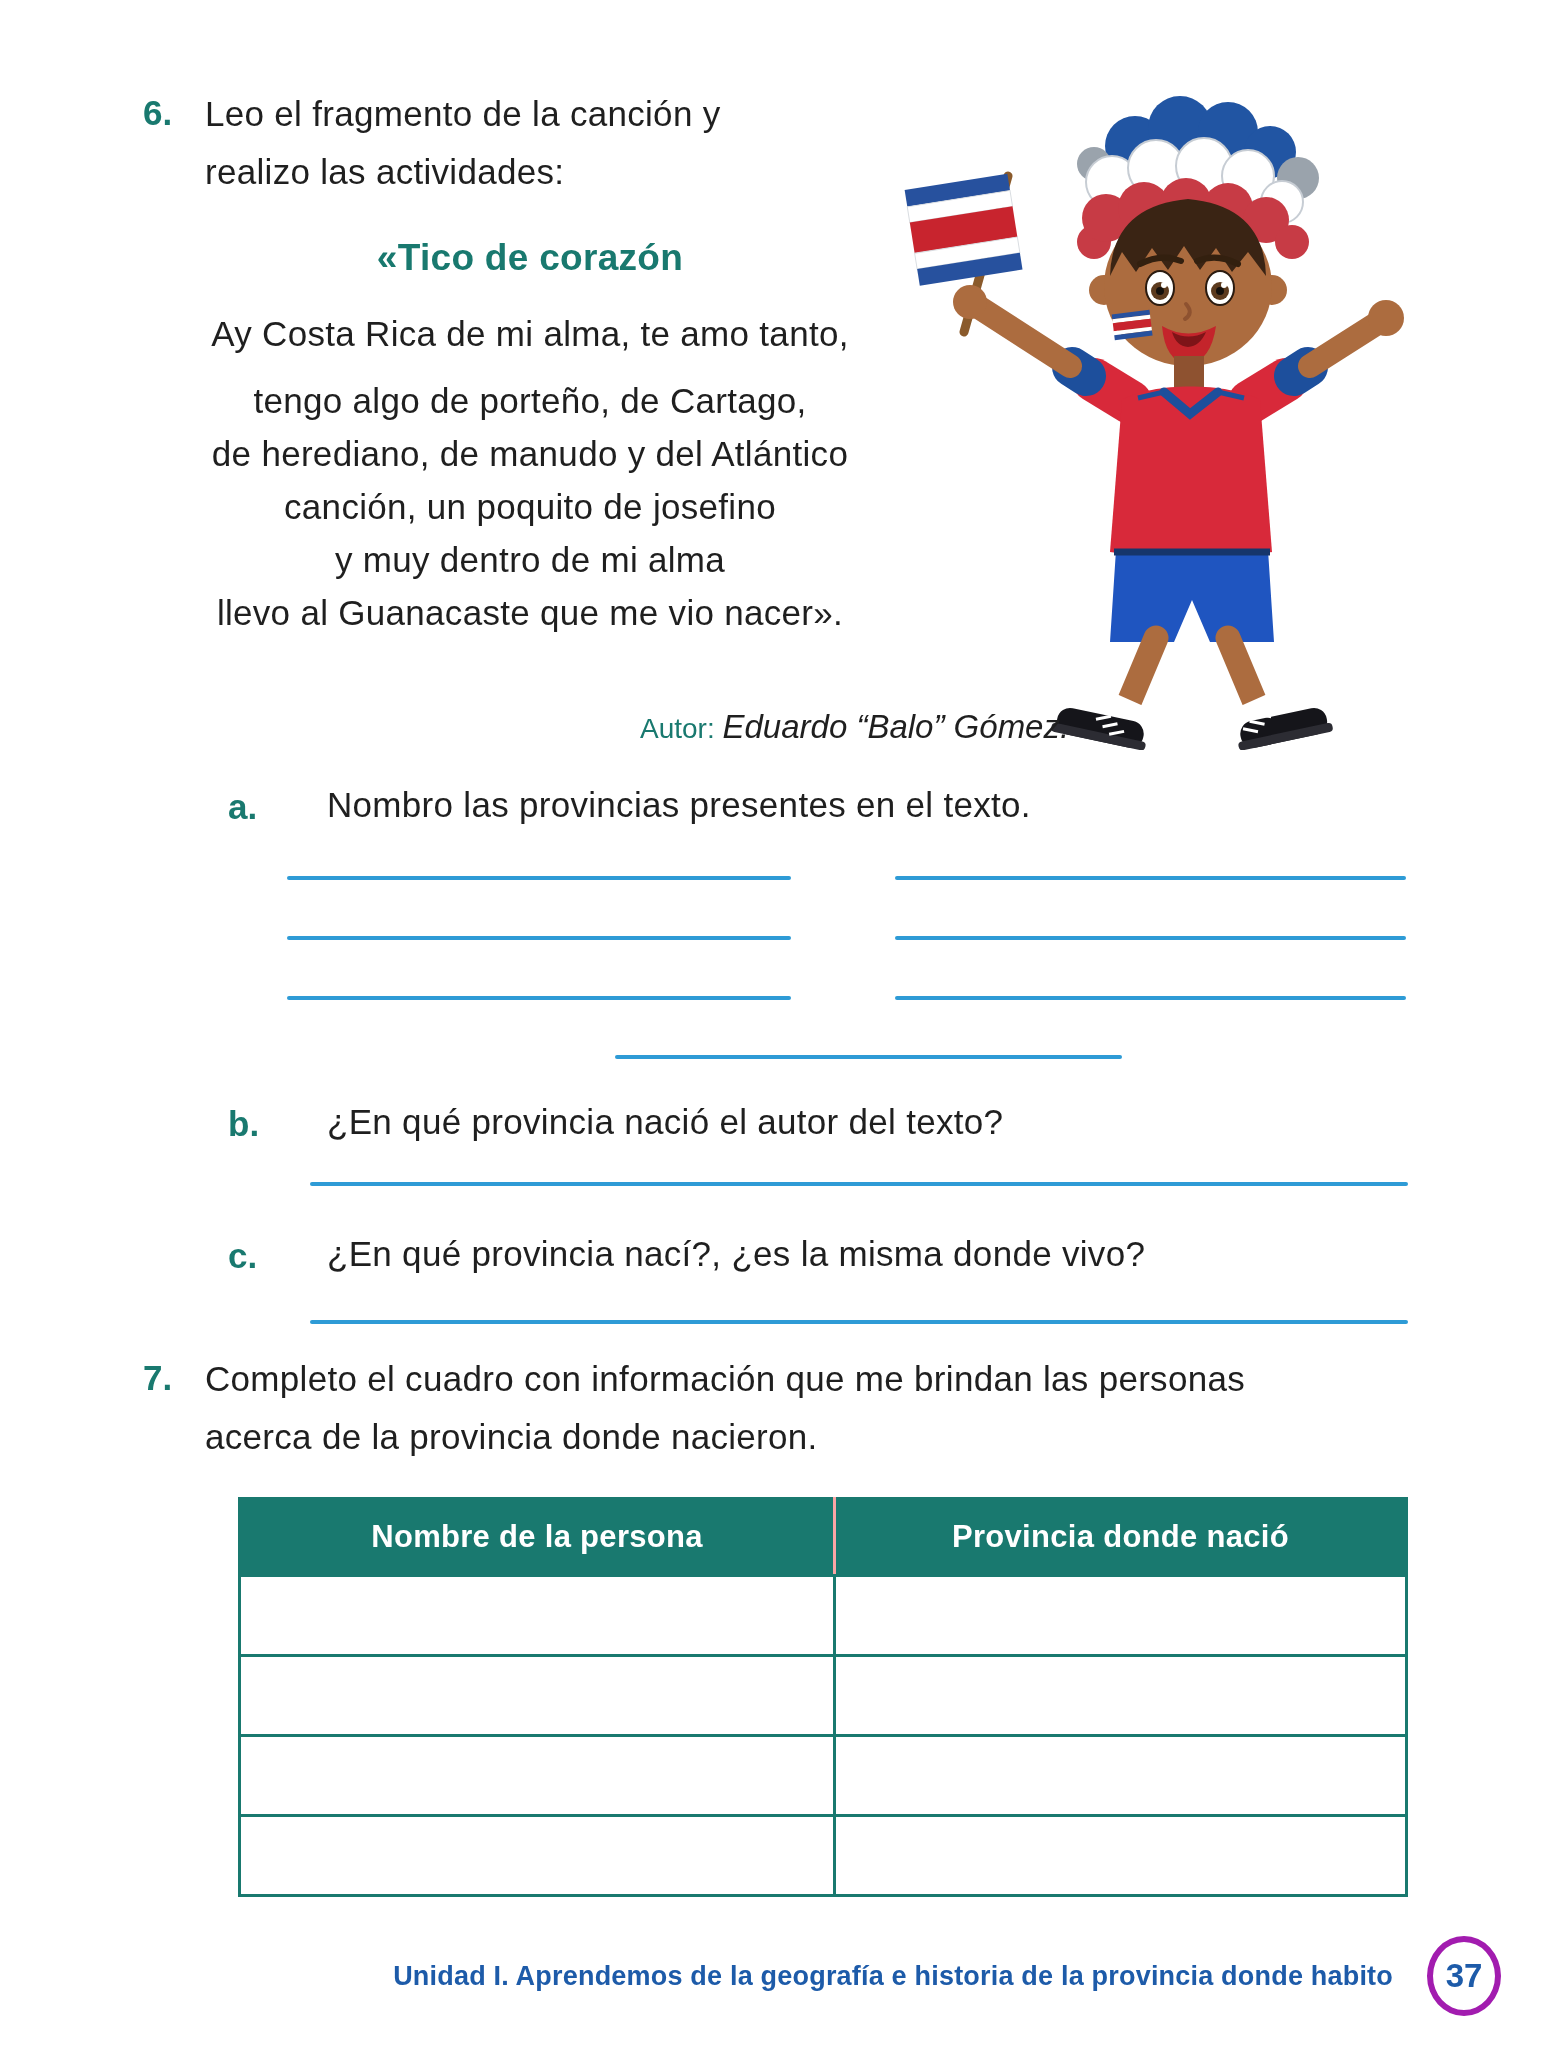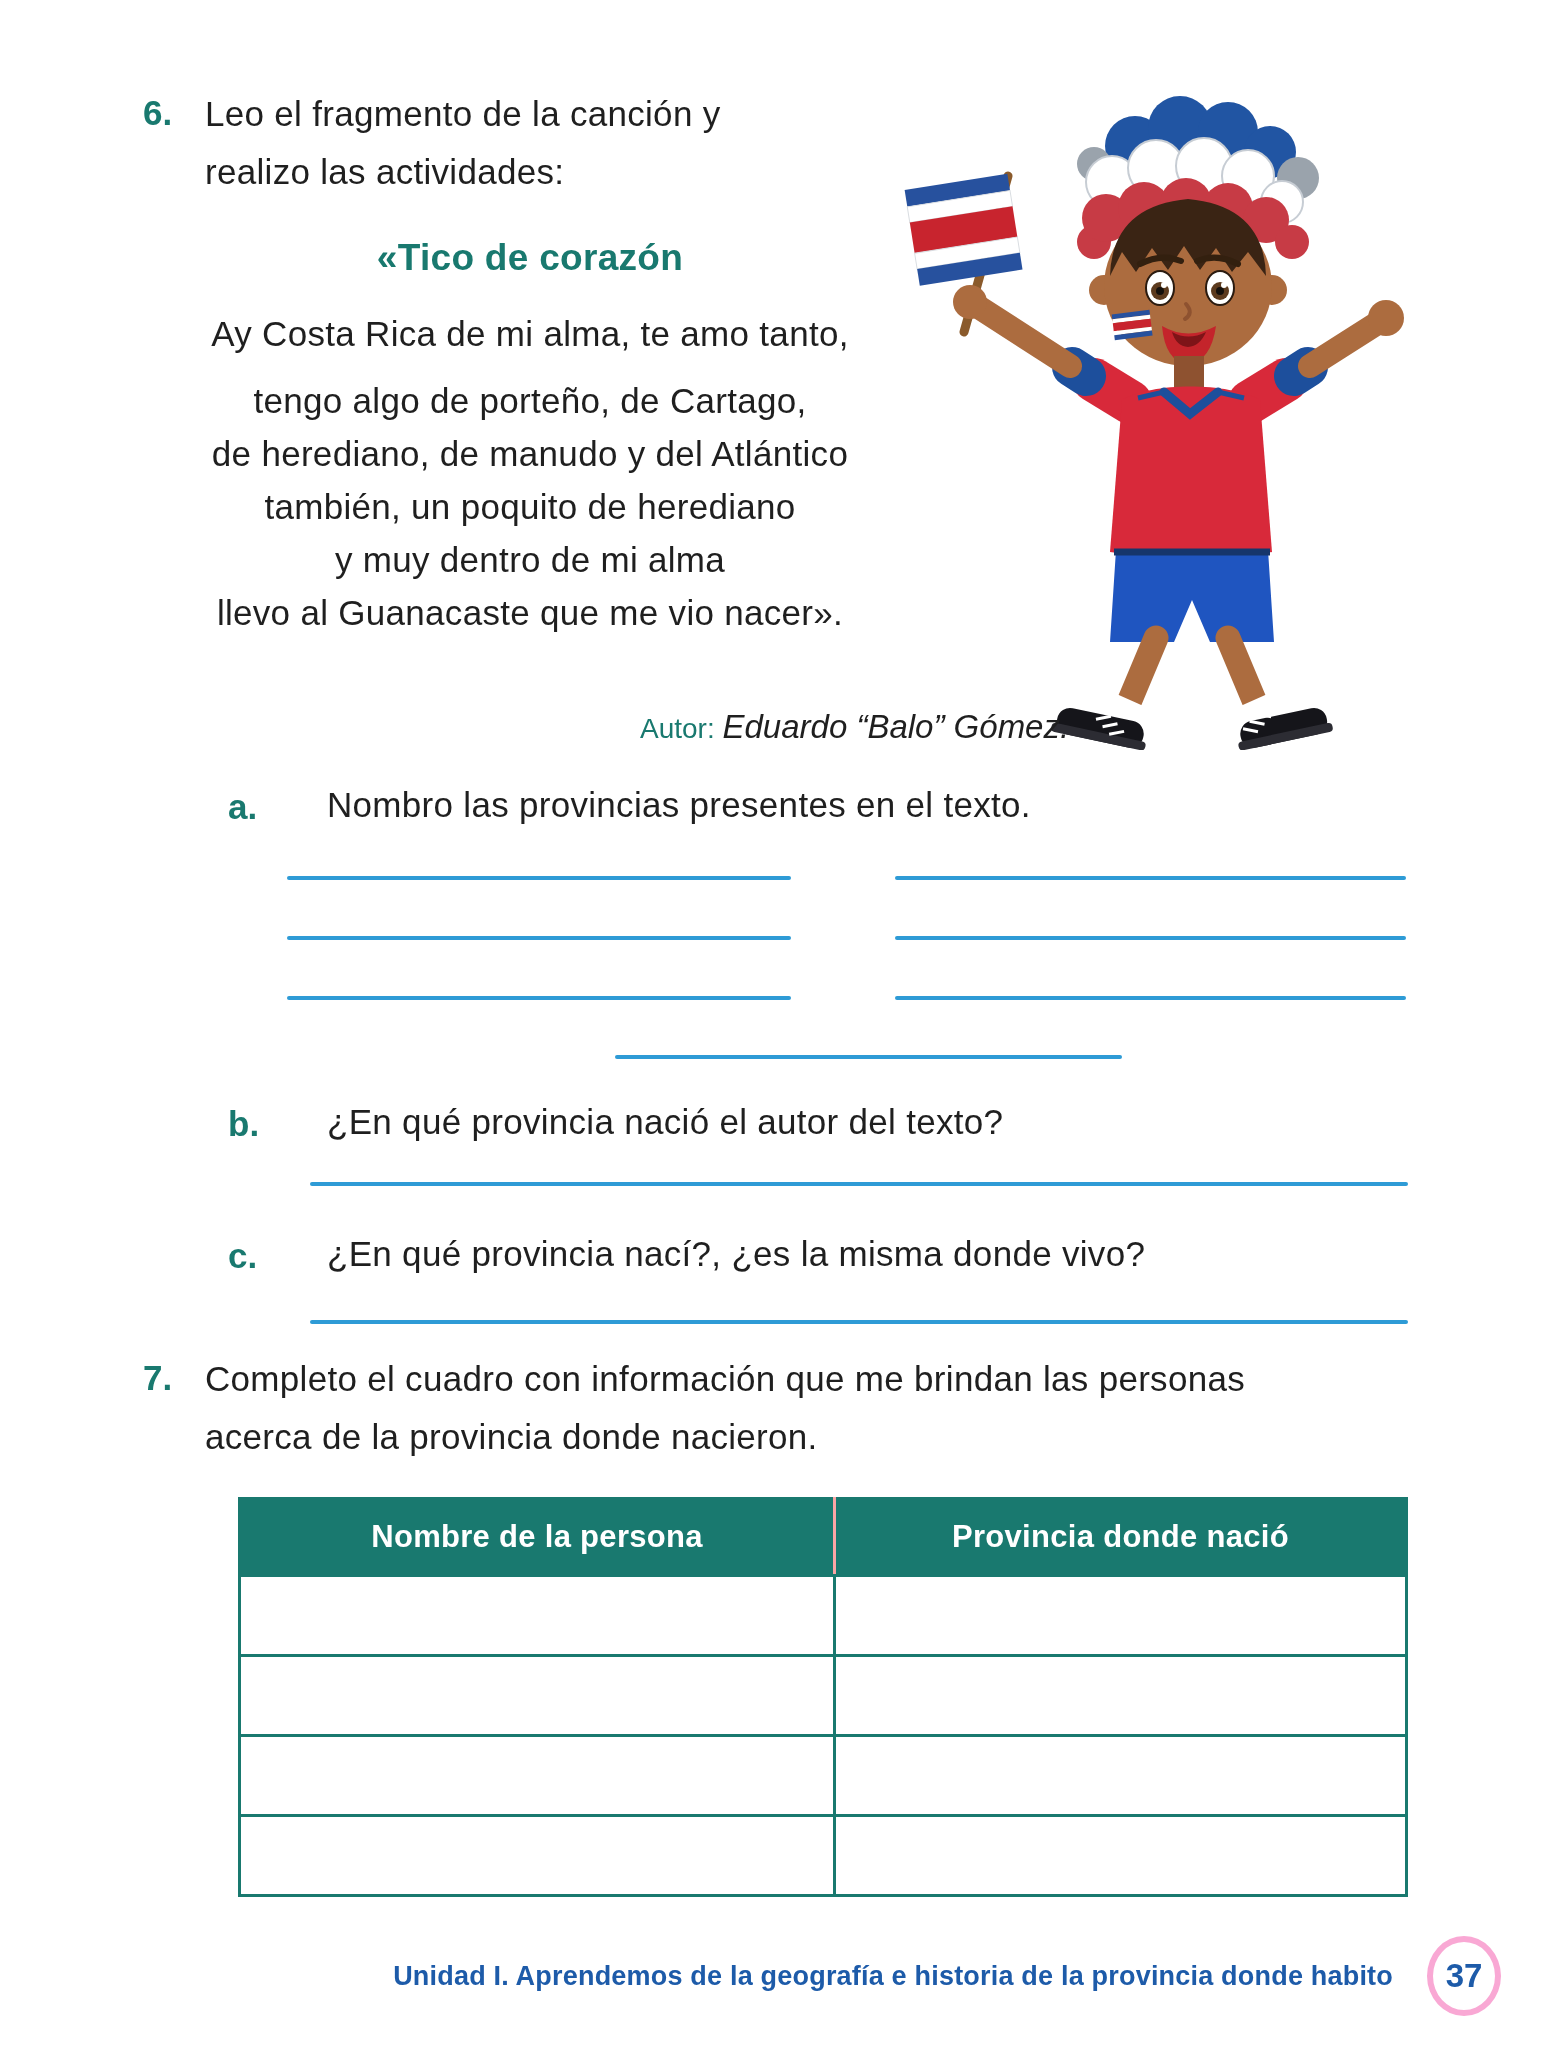--- a/index.html
+++ b/index.html
@@ -72,21 +72,21 @@
   
   .footer{
     position:absolute;left:0;top:1936px;width:1501px;
     display:flex;justify-content:flex-end;align-items:center;gap:34px;
   }
   .footer-text{
     color:#1D5BA9;font-weight:bold;font-size:27px;letter-spacing:0.2px;
   }
   .page-circle{
     width:62px;height:68px;
-    border:6px solid #f9a8d4;border-radius:50%;
+    border:6px solid #a21caf;border-radius:50%;
     background:#ffffff;
     display:flex;align-items:center;justify-content:center;
     color:#1D5BA9;font-weight:bold;font-size:33px;
     flex:0 0 auto;
   }
   .illustration{position:absolute;left:880px;top:80px;width:560px;height:670px;}
 </style>
 </head>
 <body>
 
@@ -200,21 +200,21 @@
         <path d="M394,636 l-14,-6 M386,642 l-14,-6 M378,648 l-14,-6" stroke="#FFFFFF" stroke-width="3" fill="none"></path>
       </g>
     </svg>
   </div>
 
   <div class="song">
     <h2 class="song-title">«Tico de corazón</h2>
     <p class="lyric first">Ay Costa Rica de mi alma, te amo tanto,</p>
     <p class="lyric">tengo algo de porteño, de Cartago,</p>
     <p class="lyric">de herediano, de manudo y del Atlántico</p>
-    <p class="lyric">también, un poquito de herediano</p>
+    <p class="lyric">canción, un poquito de josefino</p>
     <p class="lyric">y muy dentro de mi alma</p>
     <p class="lyric">llevo al Guanacaste que me vio nacer».</p>
   </div>
   <div class="author-row">
     <span class="teal">Autor:</span>
     <span class="author-name">Eduardo “Balo” Gómez.</span>
   </div>
 
   <span class="q-label" style="left:228px;top:787px;">a.</span>
   <span class="q-text" style="left:287px;top:785px;">Nombro las provincias presentes en el texto.</span>

